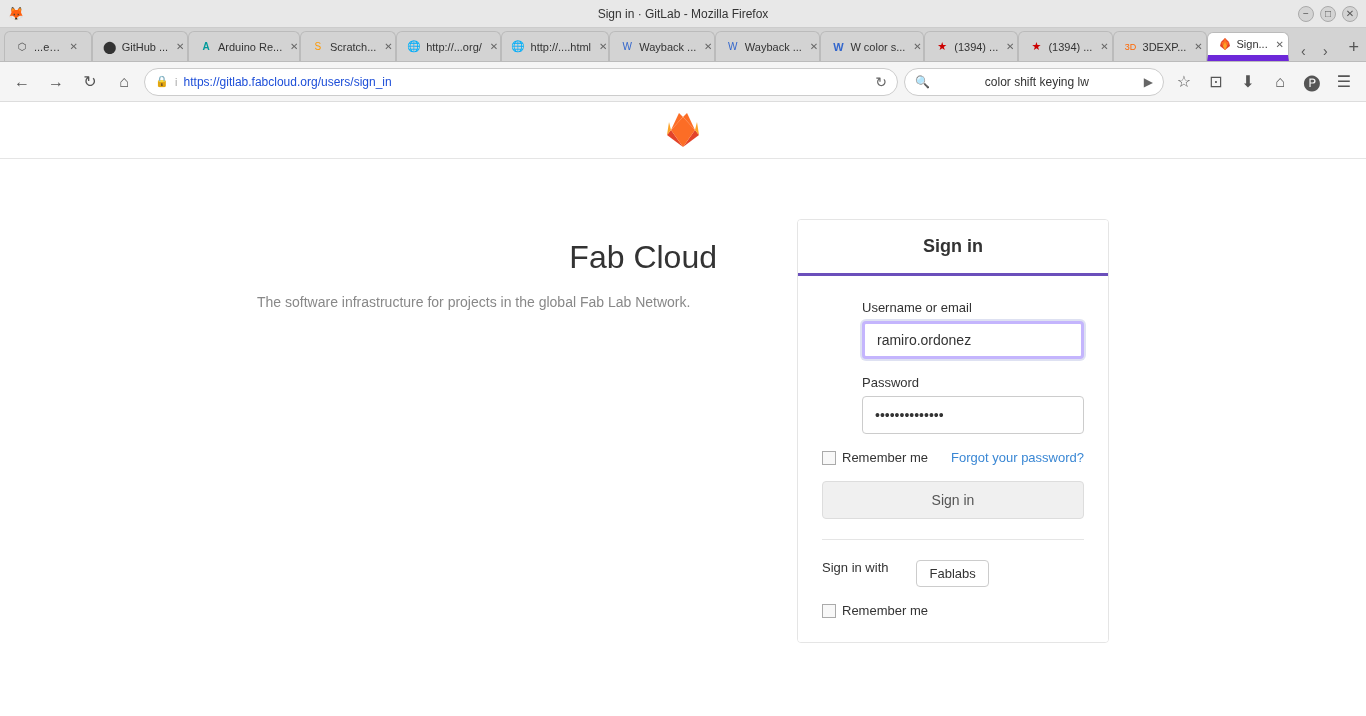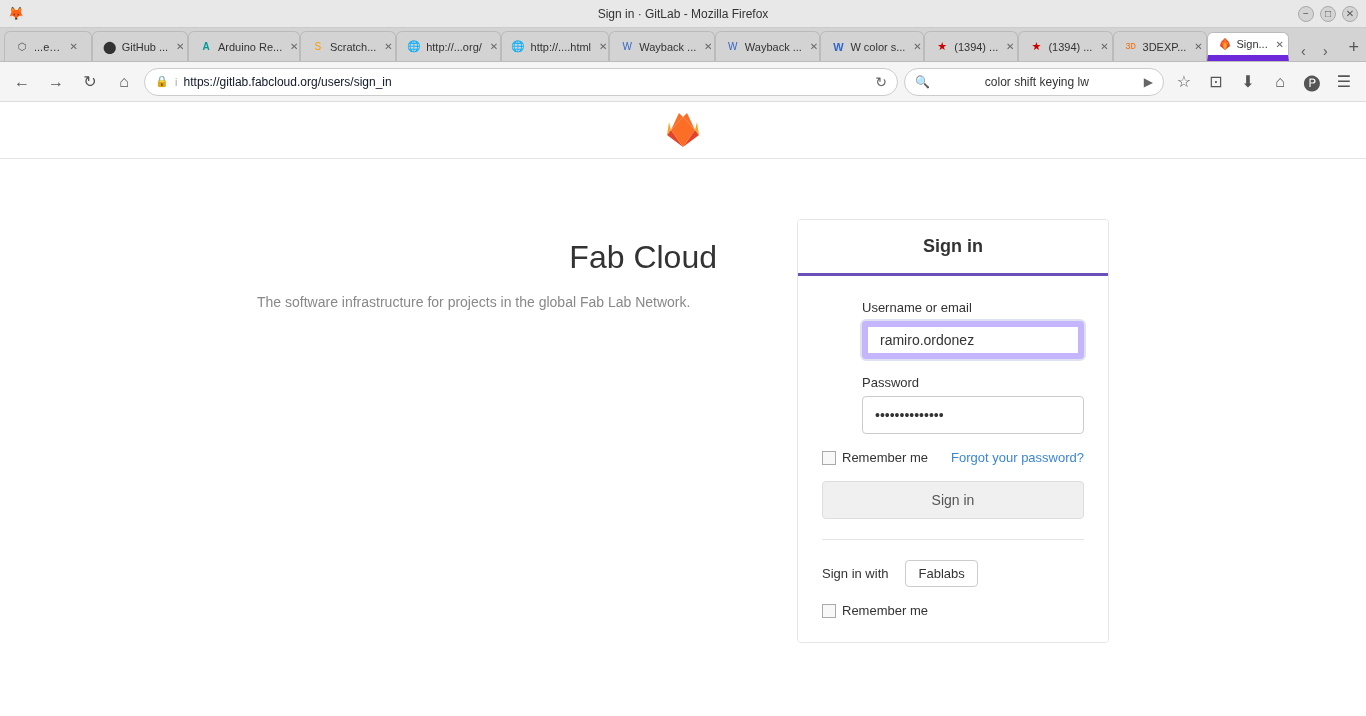--- a/index.html
+++ b/index.html
@@ -163,21 +163,21 @@
       font-size: 12px;
       color: #333;
     }
     .address-bar-lock {
       font-size: 11px;
       color: #5a9e6f;
     }
     .address-text {
       flex: 1;
       font-size: 12px;
-      color: #0f172a;
+      color: #1d4ed8;
     }
     .address-reload {
       font-size: 14px;
       color: #666;
       cursor: pointer;
     }
     .search-bar {
       width: 260px;
       height: 28px;
       background: #fff;
@@ -289,21 +289,21 @@
     .form-label {
       display: block;
       font-size: 13px;
       color: #333;
       margin-bottom: 6px;
       font-weight: 500;
     }
     .form-input {
       width: 100%;
       height: 38px;
-      border: 6px solid #c4b5fd;
+      border: 3px solid #c4b5fd;
       border-radius: 4px;
       padding: 0 12px;
       font-size: 14px;
       color: #333;
       outline: none;
       box-shadow: 0 0 0 2px rgba(92,107,192,0.2);
     }
     .form-input.password {
       border: 1px solid #ccc;
       box-shadow: none;
@@ -350,22 +350,22 @@
     }
 
     .signin-divider {
       border: none;
       border-top: 1px solid #e5e5e5;
       margin: 20px 0;
     }
 
     .signin-with {
       display: flex;
-      align-items: center;
-      gap: 17px;
+      align-items: flex-start;
+      gap: 28px;
       margin-bottom: 16px;
     }
     .signin-with-label {
       font-size: 13px;
       color: #333;
       white-space: nowrap;
     }
     .fablabs-btn {
       padding: 5px 12px;
       border: 1px solid #ccc;
@@ -382,21 +382,21 @@
       gap: 6px;
       font-size: 13px;
       color: #333;
     }
 
     
     .favicon-github { color: #333; font-size: 12px; }
     .favicon-arduino { color: #009a9a; font-size: 10px; font-weight: bold; }
     .favicon-scratch { color: #f90; font-size: 10px; }
     .favicon-wayback { color: #36c; font-size: 10px; }
-    .favicon-3d { color: #f60; font-size: 9px; font-family: Liberation Mono, monospace; }
+    .favicon-3d { color: #f60; font-size: 9px; }
     .favicon-w { color: #36c; font-size: 11px; font-weight: bold; }
     .favicon-star { color: #c00; font-size: 11px; }
   </style>
 </head>
 <body>
 
 <div class="title-bar">
   <div class="title-bar-left">
 
     <span style="font-size:13px;">🦊</span>

